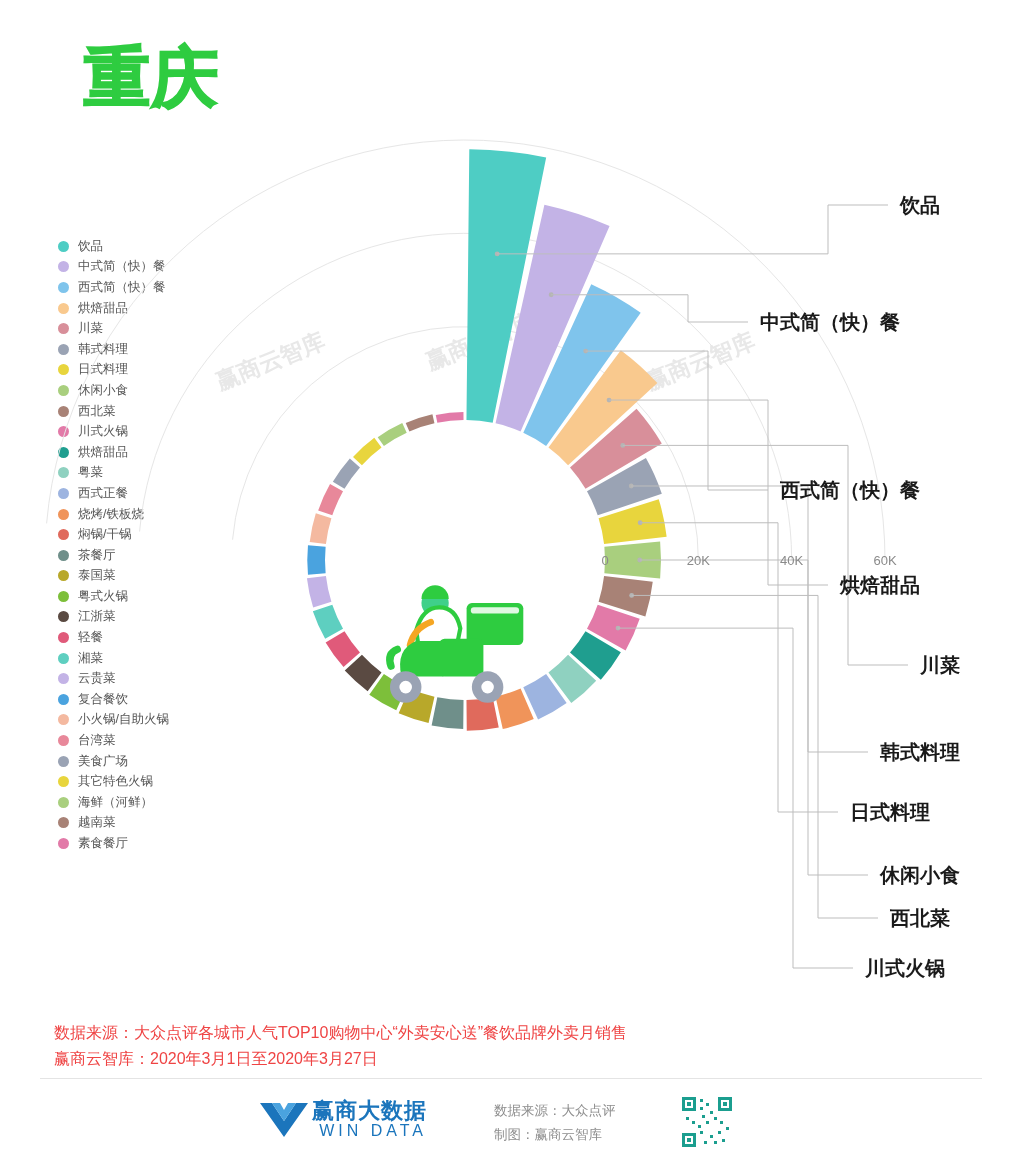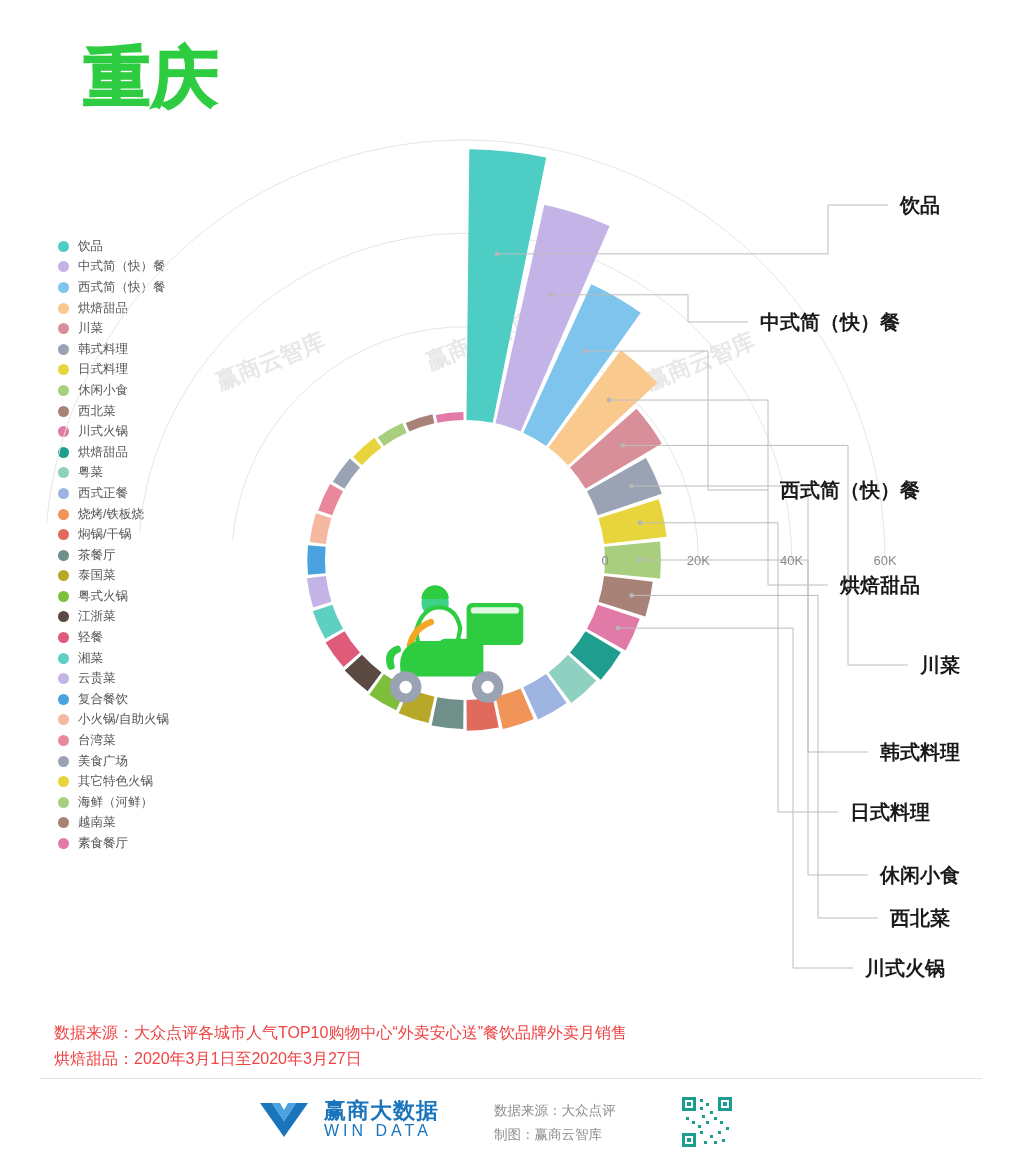--- a/index.html
+++ b/index.html
@@ -43,21 +43,21 @@
   .callout{position:absolute;font-size:20px;font-weight:bold;color:#1a1a1a;white-space:nowrap;}
 
   
   .wm{fill:#e8e8e8;font-size:23px;font-weight:bold;font-family:"DejaVu Sans",sans-serif;}
 
   
   .footnote{position:absolute;left:46px;top:1020px;width:930px;font-size:16px;color:#ef4444;line-height:26px;margin-left:8px;}
   .divider{position:absolute;left:40px;top:1078px;width:942px;height:1px;background:#e4e4e4;}
   .footer{position:absolute;left:0;top:1085px;width:1022px;height:71px;}
   .brand{position:absolute;left:258px;top:12px;display:flex;align-items:center;}
-  .brand-text{margin-left:14px;}
+  .brand-text{margin-left:2px;text-align:right;}
   .brand-main{font-size:22px;font-weight:bold;color:#1b75bc;letter-spacing:1px;line-height:24px;}
   .brand-sub{font-size:16px;color:#1b75bc;letter-spacing:4px;line-height:16px;}
   .footer-meta{position:absolute;left:470px;top:14px;font-size:13.5px;color:#8e8e8e;line-height:24px;margin-left:24px;}
   .qr{position:absolute;left:680px;top:10px;width:54px;height:54px;}
 </style>
 </head>
 <body>
 
 <div class="page">
 
@@ -289,21 +289,21 @@
         <div class="callout" style="left: 700px; top: 599px;">韩式料理</div>
         <div class="callout" style="left: 670px; top: 659px;">日式料理</div>
         <div class="callout" style="left: 700px; top: 722px;">休闲小食</div>
         <div class="callout" style="left: 710px; top: 765px;">西北菜</div>
         <div class="callout" style="left: 685px; top: 815px;">川式火锅</div>
       </div>
   </div>
 
   <div class="footnote">
     <div>数据来源：大众点评各城市人气TOP10购物中心“外卖安心送”餐饮品牌外卖月销售</div>
-    <div>烘焙甜品：2020年3月1日至2020年3月27日</div>
+    <div>赢商云智库：2020年3月1日至2020年3月27日</div>
   </div>
   <div class="divider"></div>
 
   <div class="footer">
     <div class="brand">
       <svg width="52" height="44" viewBox="0 0 52 44">
         <path d="M2 6 L26 40 L50 6 L38 6 L26 24 L14 6 Z" fill="#1b75bc"></path>
         <path d="M14 6 L26 24 L38 6 L30 6 L26 13 L22 6 Z" fill="#4aa3df"></path>
       </svg>
       <div class="brand-text">

